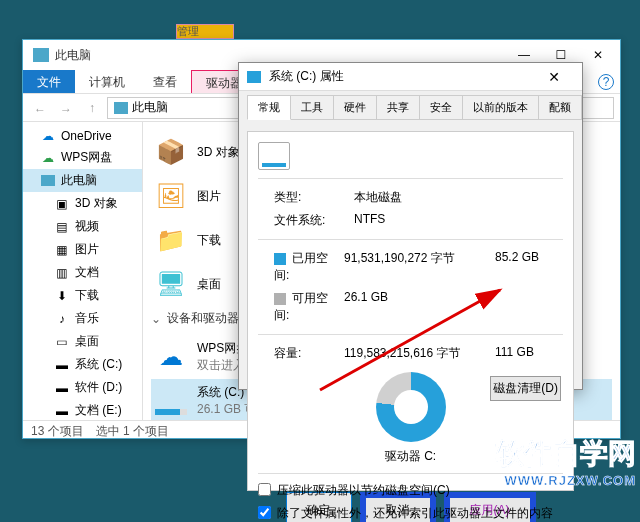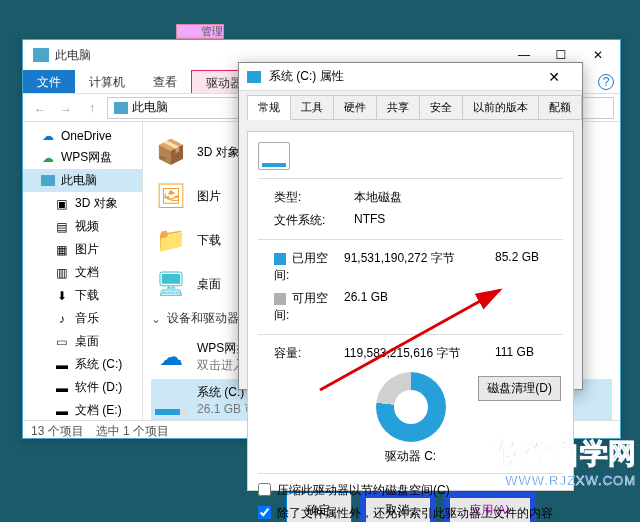--- a/index.html
+++ b/index.html
@@ -50,32 +50,32 @@
 .dl-name{flex:1;height:22px;border:1px solid #7a9fc4;padding:0 6px;display:flex;align-items:center;background:#fff}
 .dl-name span{background:#0078d7;color:#fff;padding:0 2px}
 .dl-grid{display:grid;grid-template-columns:62px 1fr 52px;gap:6px 8px;margin:10px 16px}
 .dl-hr{border:none;border-top:1px solid #ddd;margin:8px 0}
 .sq{width:12px;height:12px;display:inline-block;margin-right:6px;vertical-align:middle}
 .sq.blue{background:#26a0da}
 .sq.gray{background:#b0b0b0}
 .donut{width:70px;height:70px;border-radius:50%;background:conic-gradient(#26a0da 0 277deg,#d0d0d0 277deg 360deg);margin:10px auto 6px;position:relative}
 .donut::after{content:"";position:absolute;inset:18px;border-radius:50%;background:#fff}
 .dl-drv{text-align:center;margin-bottom:4px}
-.dl-clean{position:absolute;right:12px;top:244px;padding:3px 8px;border:1px solid #999;background:#e8e8e8;cursor:pointer}
+.dl-clean{position:absolute;right:12px;top:244px;padding:3px 2px;border:1px solid #999;background:#e8e8e8;cursor:pointer}
 .dl-chk{display:flex;align-items:flex-start;gap:6px;margin:6px 0;font-size:11px}
 .dl-chk input{margin-top:1px}
 .dl-btns{display:flex;justify-content:center;gap:8px;padding:1px}
 .dl-btn{padding:4px 20px;border:6px solid #1d4ed8;background:#e8e8e8;cursor:pointer}
 .dl-btn.primary{border:1px solid #0078d7}
 .dl-btn.disabled{color:#a21caf}
 .arrow{position:absolute;left:310px;top:280px;pointer-events:none;z-index:5}
 .watermark{position:absolute;right:4px;bottom:34px;text-align:right;pointer-events:none}
 .watermark .t1{font-size:28px;font-weight:bold;color:#1168d0;-webkit-text-stroke:1px #fff}
-.watermark .t2{font-size:13px;font-weight:normal;color:#1168d0;-webkit-text-stroke:.5px #fff;letter-spacing:1px}
-.ribtab{position:absolute;left:176px;top:24px;width:48px;height:15px;background:#f0abfc;border:1px solid #d889a8;font-size:11px;text-align:right;line-height:13px;color:#555}
+.watermark .t2{font-size:13px;font-weight:bold;color:#1168d0;-webkit-text-stroke:.5px #fff;letter-spacing:1px}
+.ribtab{position:absolute;left:176px;top:24px;width:58px;height:15px;background:#eab308;border:1px solid #d889a8;font-size:11px;text-align:left;line-height:13px;color:#555}
 </style>
 </head>
 <body>
 
 <div class="ribtab">管理</div>
 
 <div class="explorer">
   <div class="ex-titlebar">
     <div class="ex-ti"></div>
     <div class="ex-tt">此电脑</div>

